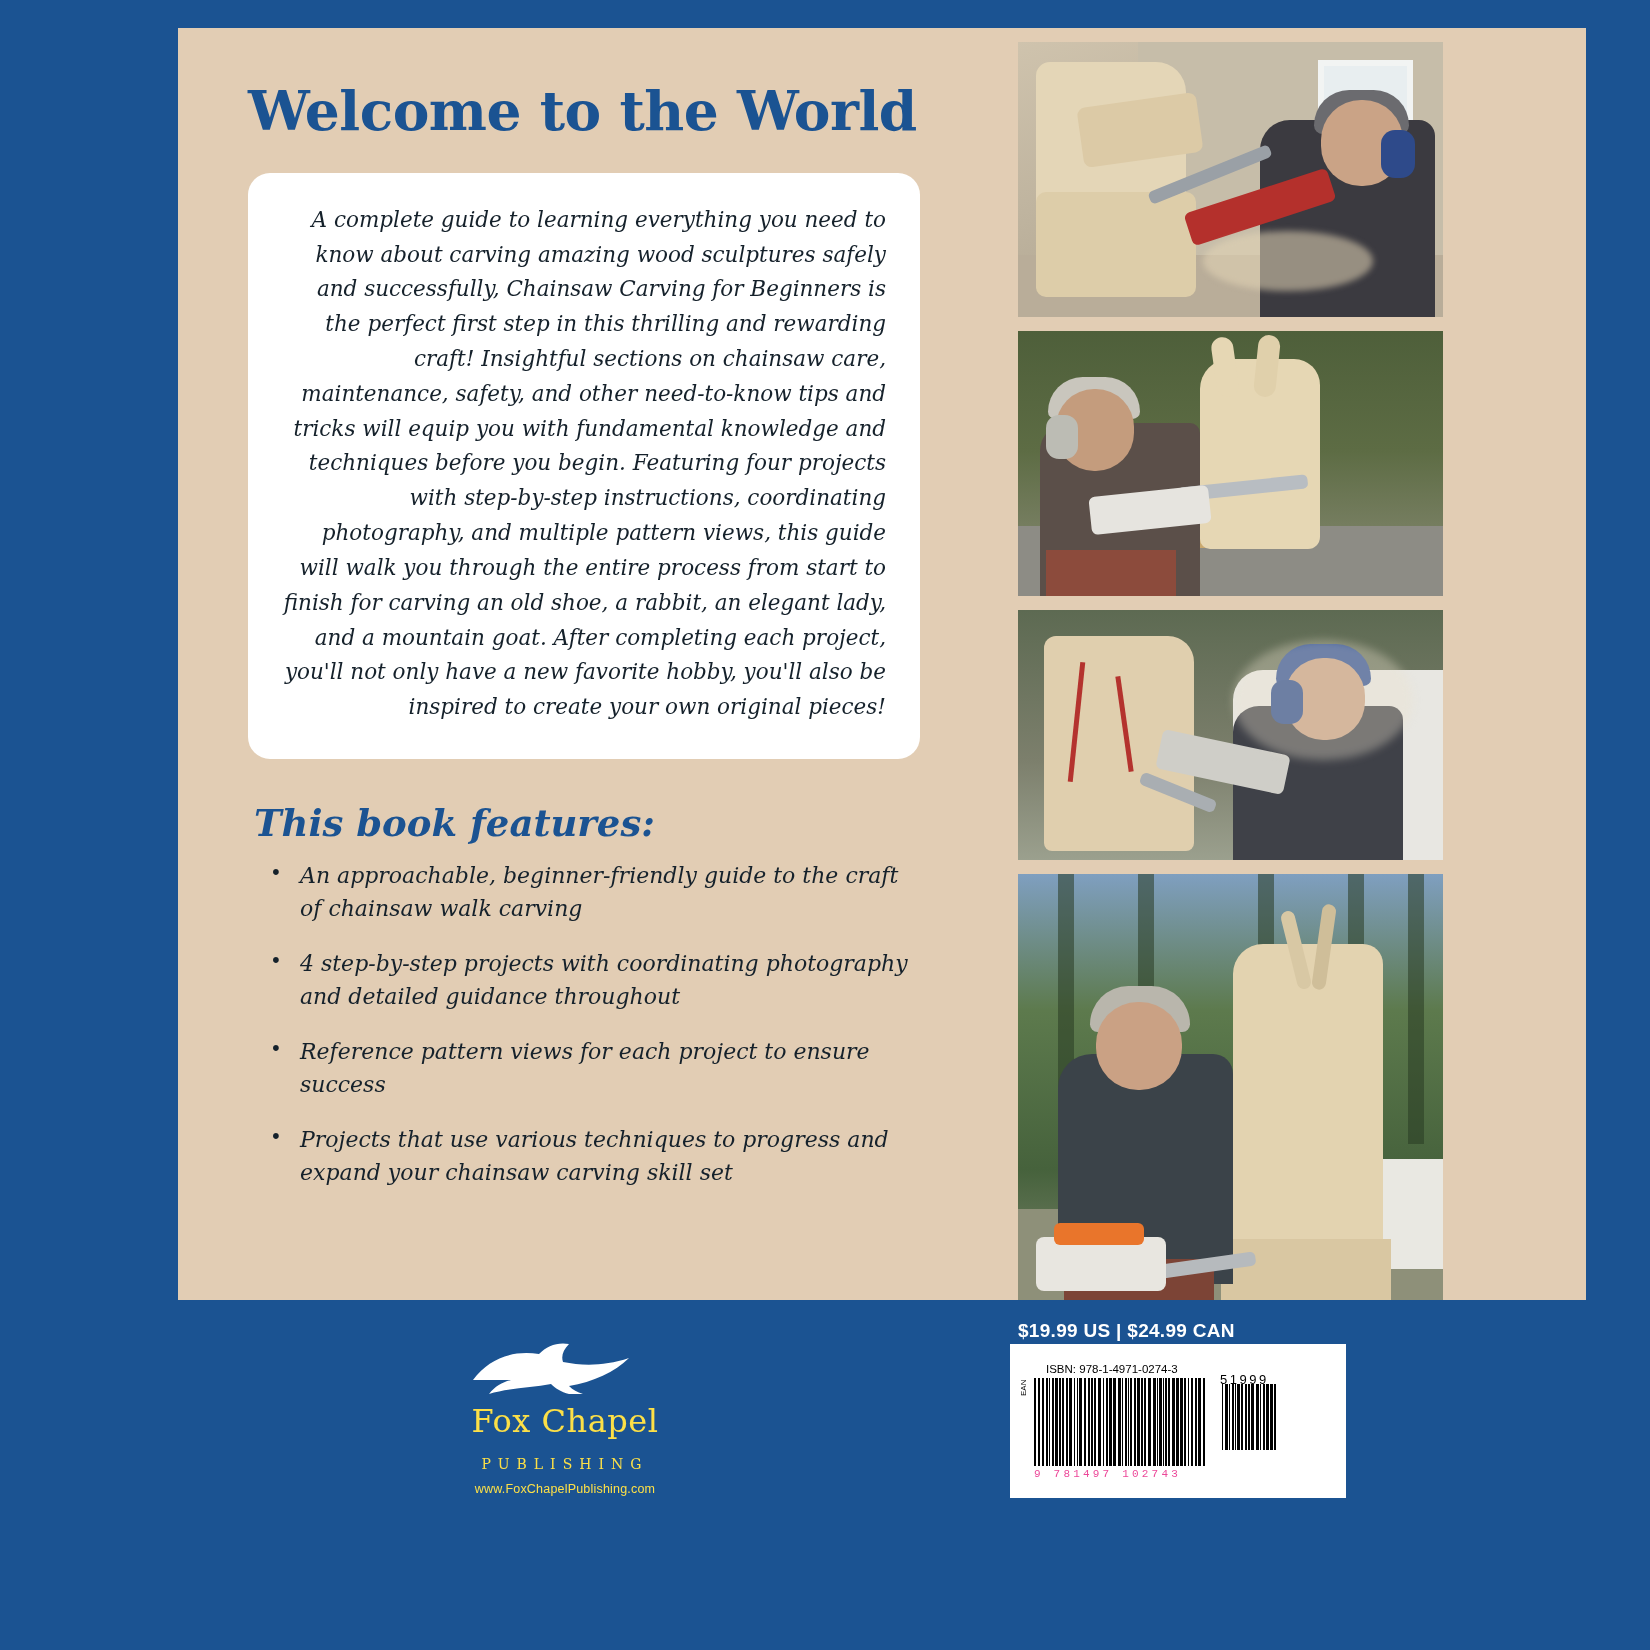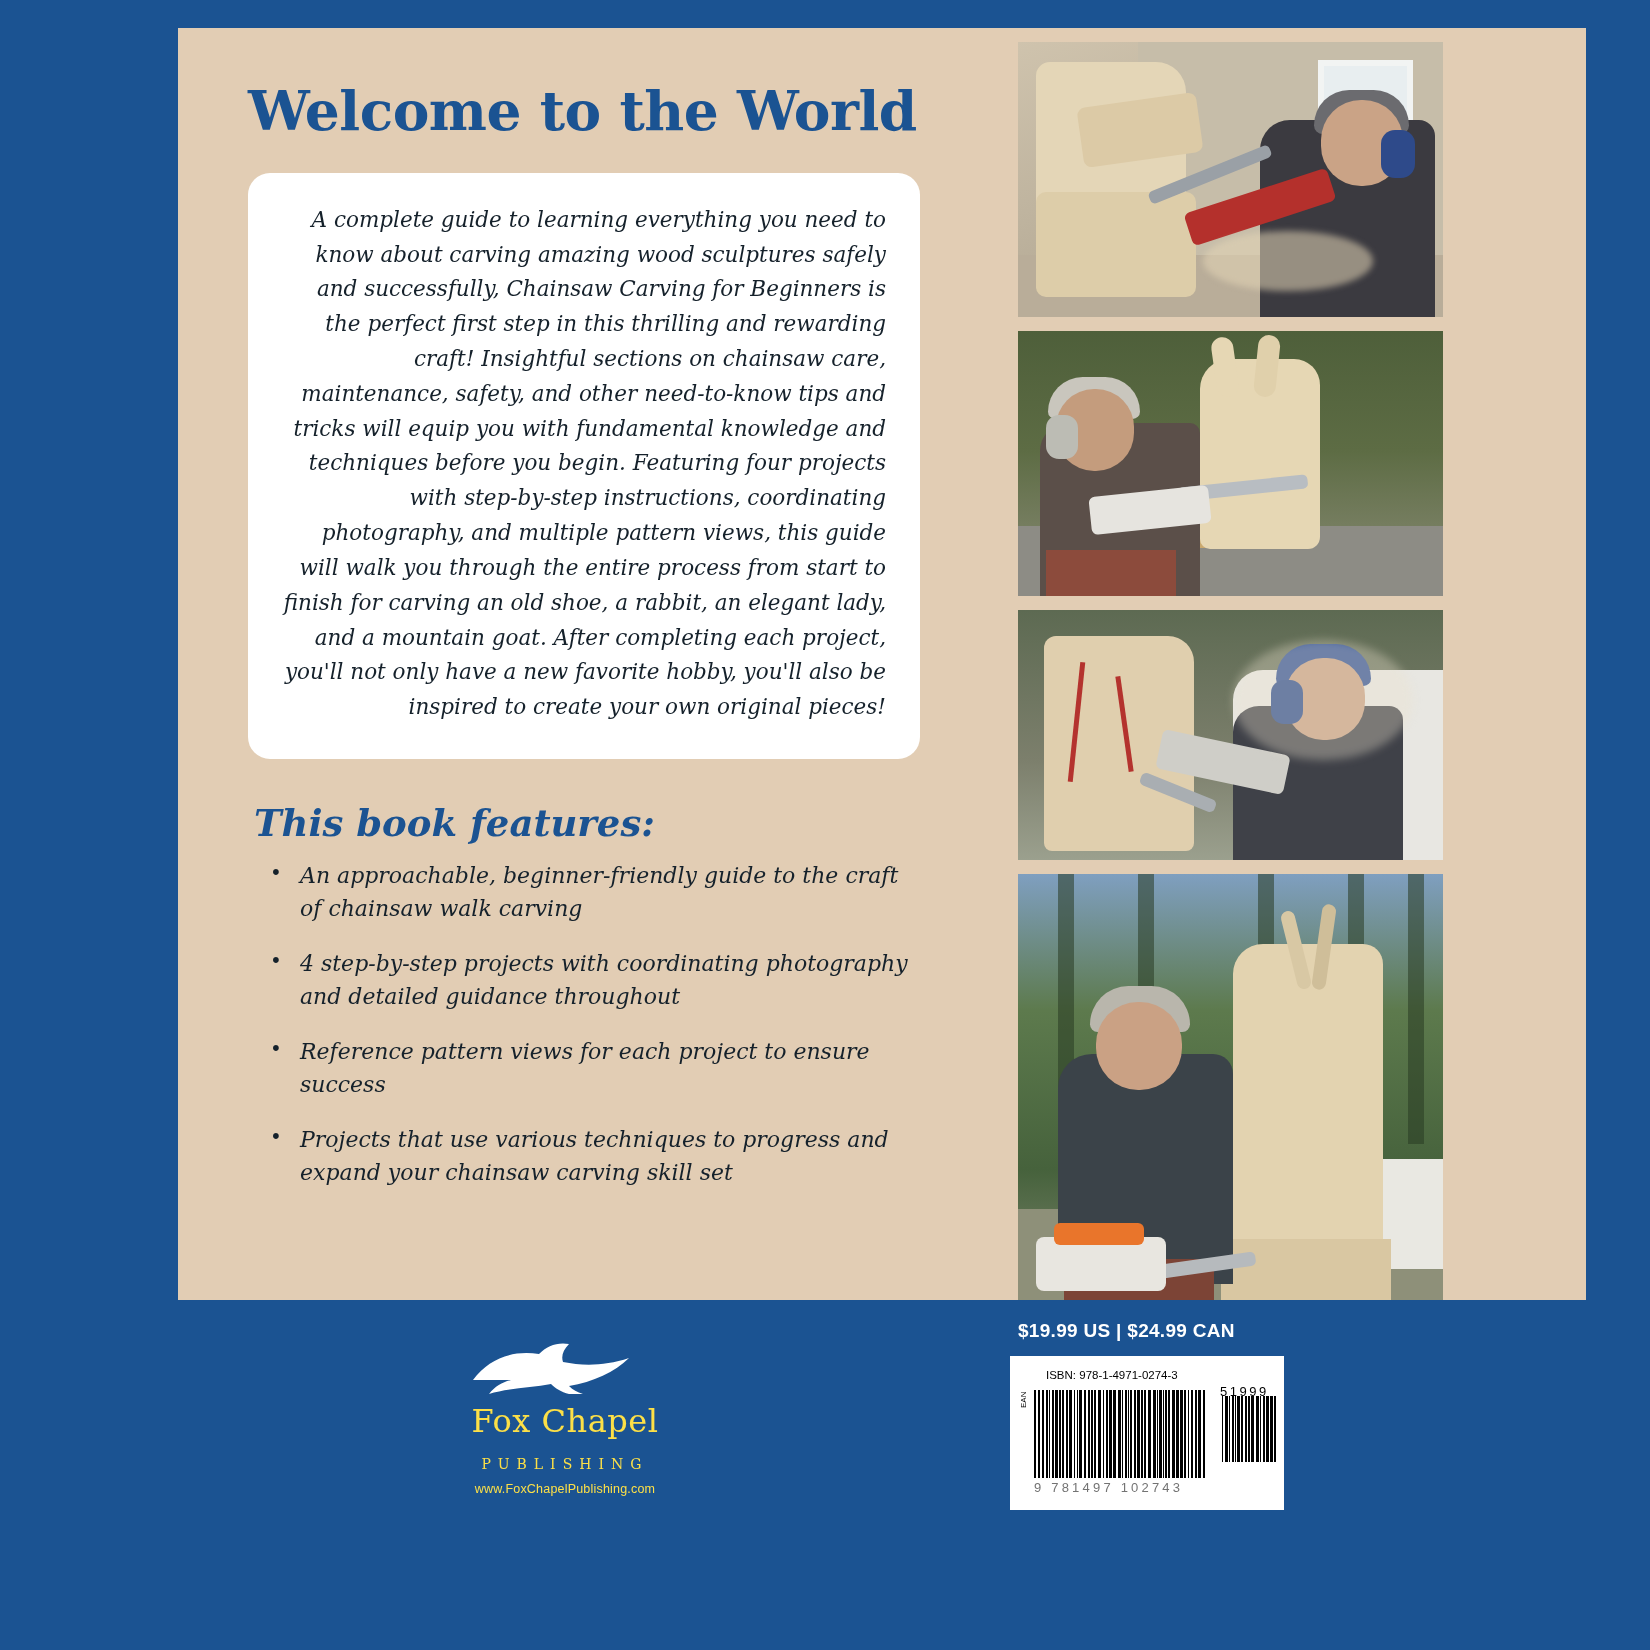--- a/index.html
+++ b/index.html
@@ -219,25 +219,25 @@
     top: 20px;
     color: #ffffff;
     font-family: "Liberation Sans", sans-serif;
     font-weight: bold;
     font-size: 19px;
     letter-spacing: .3px;
   }
   .barcode-box {
     position: absolute;
     left: 1010px;
-    top: 56px;
-    width: 274px;
+    top: 44px;
+    width: 336px;
     height: 154px;
     background: #ffffff;
-    padding: 12px 8px;
+    padding: 18px 8px;
     box-sizing: border-box;
   }
   .isbn {
     font-family: "Liberation Sans", sans-serif;
     font-size: 11.5px;
     color: #000;
     margin: 1px 0 0 28px;
   }
   .ean-label {
     position: absolute;
@@ -266,24 +266,24 @@
     height: 66px;
     display: flex;
     align-items: flex-end;
   }
   .bar-el { background: #000; margin-right: 1.2px; }
   .digits {
     position: absolute;
     left: 24px;
     top: 124px;
     width: 182px;
-    font-family: Liberation Sans, sans-serif;
-    font-size: 13px;
+    font-family: Liberation Mono, monospace;
+    font-size: 11px;
     letter-spacing: 3.2px;
-    color: #737373;
+    color: #ec4899;
   }
   .digits-add {
     position: absolute;
     left: 210px;
     top: 28px;
     font-family: "Liberation Sans", sans-serif;
     font-size: 13px;
     letter-spacing: 2.5px;
     color: #000;
   }

